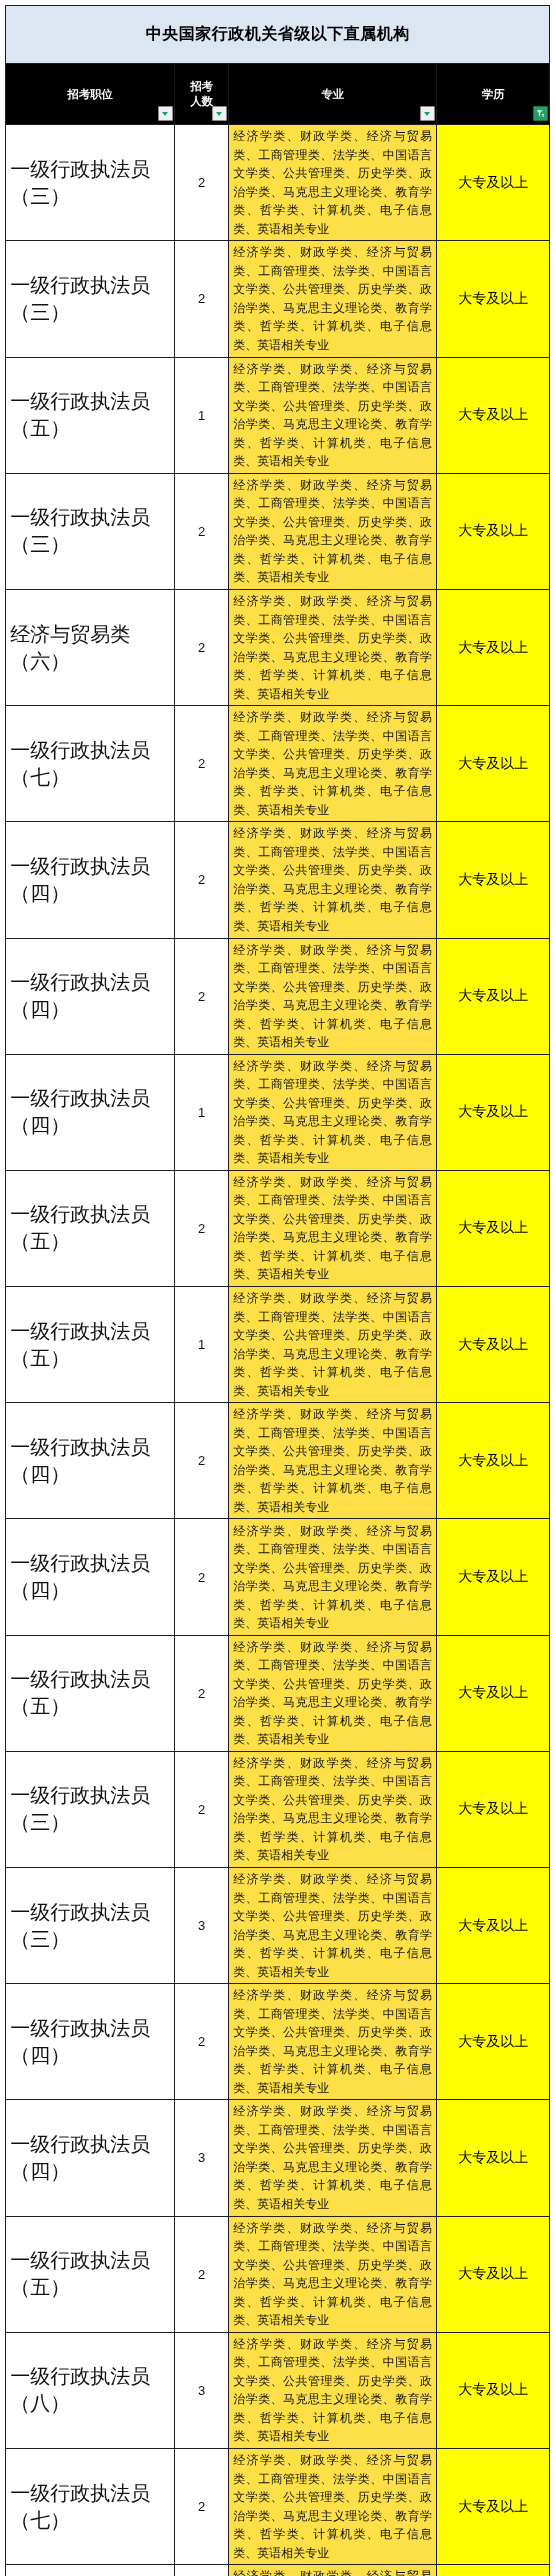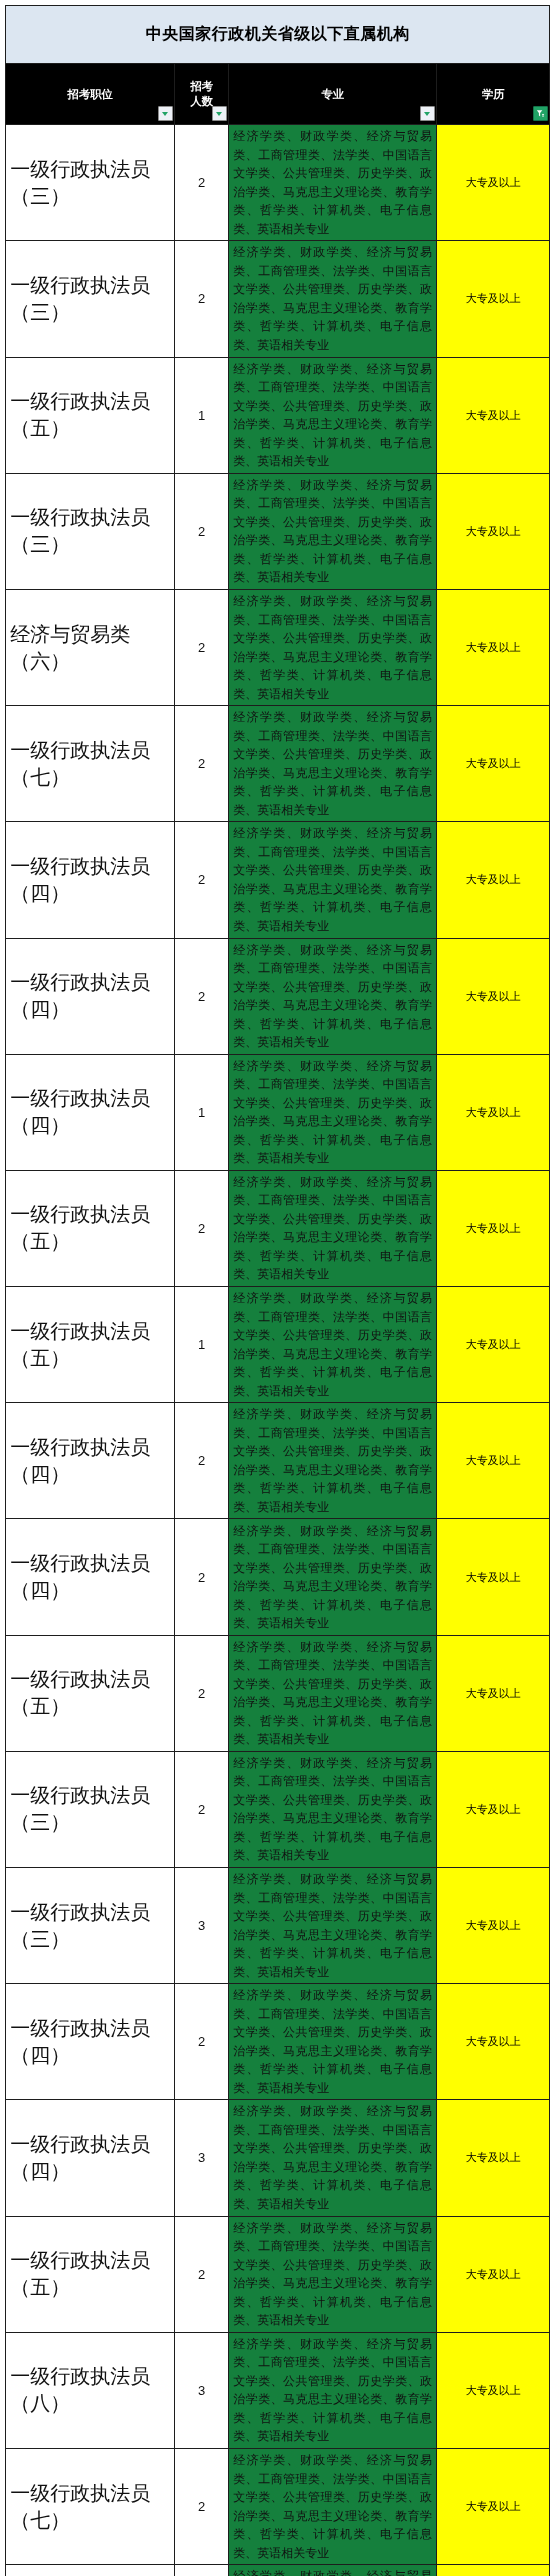--- a/index.html
+++ b/index.html
@@ -19,22 +19,22 @@
               background:#edf1f7;border:0.5px solid #8b8b8b;border-radius:1px;
               display:flex;align-items:center;justify-content:center;cursor:pointer;}
   .tri{width:0;height:0;border-left:3.6px solid transparent;border-right:3.6px solid transparent;
        border-top:4.6px solid #21a366;}
   .filter-btn.active{background:#21a366;border-color:#14744a;}
 
   .data-row{height:110px;}
   .c-pos{font-size:20px;text-align:left;vertical-align:middle;padding:0 2.1px 0 4.1px;background:#fff;}
   .c-num{font-size:13px;text-align:center;vertical-align:middle;background:#fff;}
   .c-major{font-size:12px;line-height:18.5px;text-align:justify;vertical-align:middle;
-           padding:2.1px 4.1px 2.1px 4.1px;word-break:break-all;background:#15803d;}
-  .c-edu{font-size:11px;text-align:center;vertical-align:middle;background:#ffff00;color:#000;}
+           padding:2.1px 4.1px 2.1px 4.1px;word-break:break-all;background:#fde047;}
+  .c-edu{font-size:14px;text-align:center;vertical-align:middle;background:#ffff00;color:#000;}
 </style>
 </head>
 <body>
 
 <table class="sheet">
   <colgroup>
     <col style="width:169px">
       <col style="width:54px">
       <col style="width:208px">
       <col style="width:113px">

